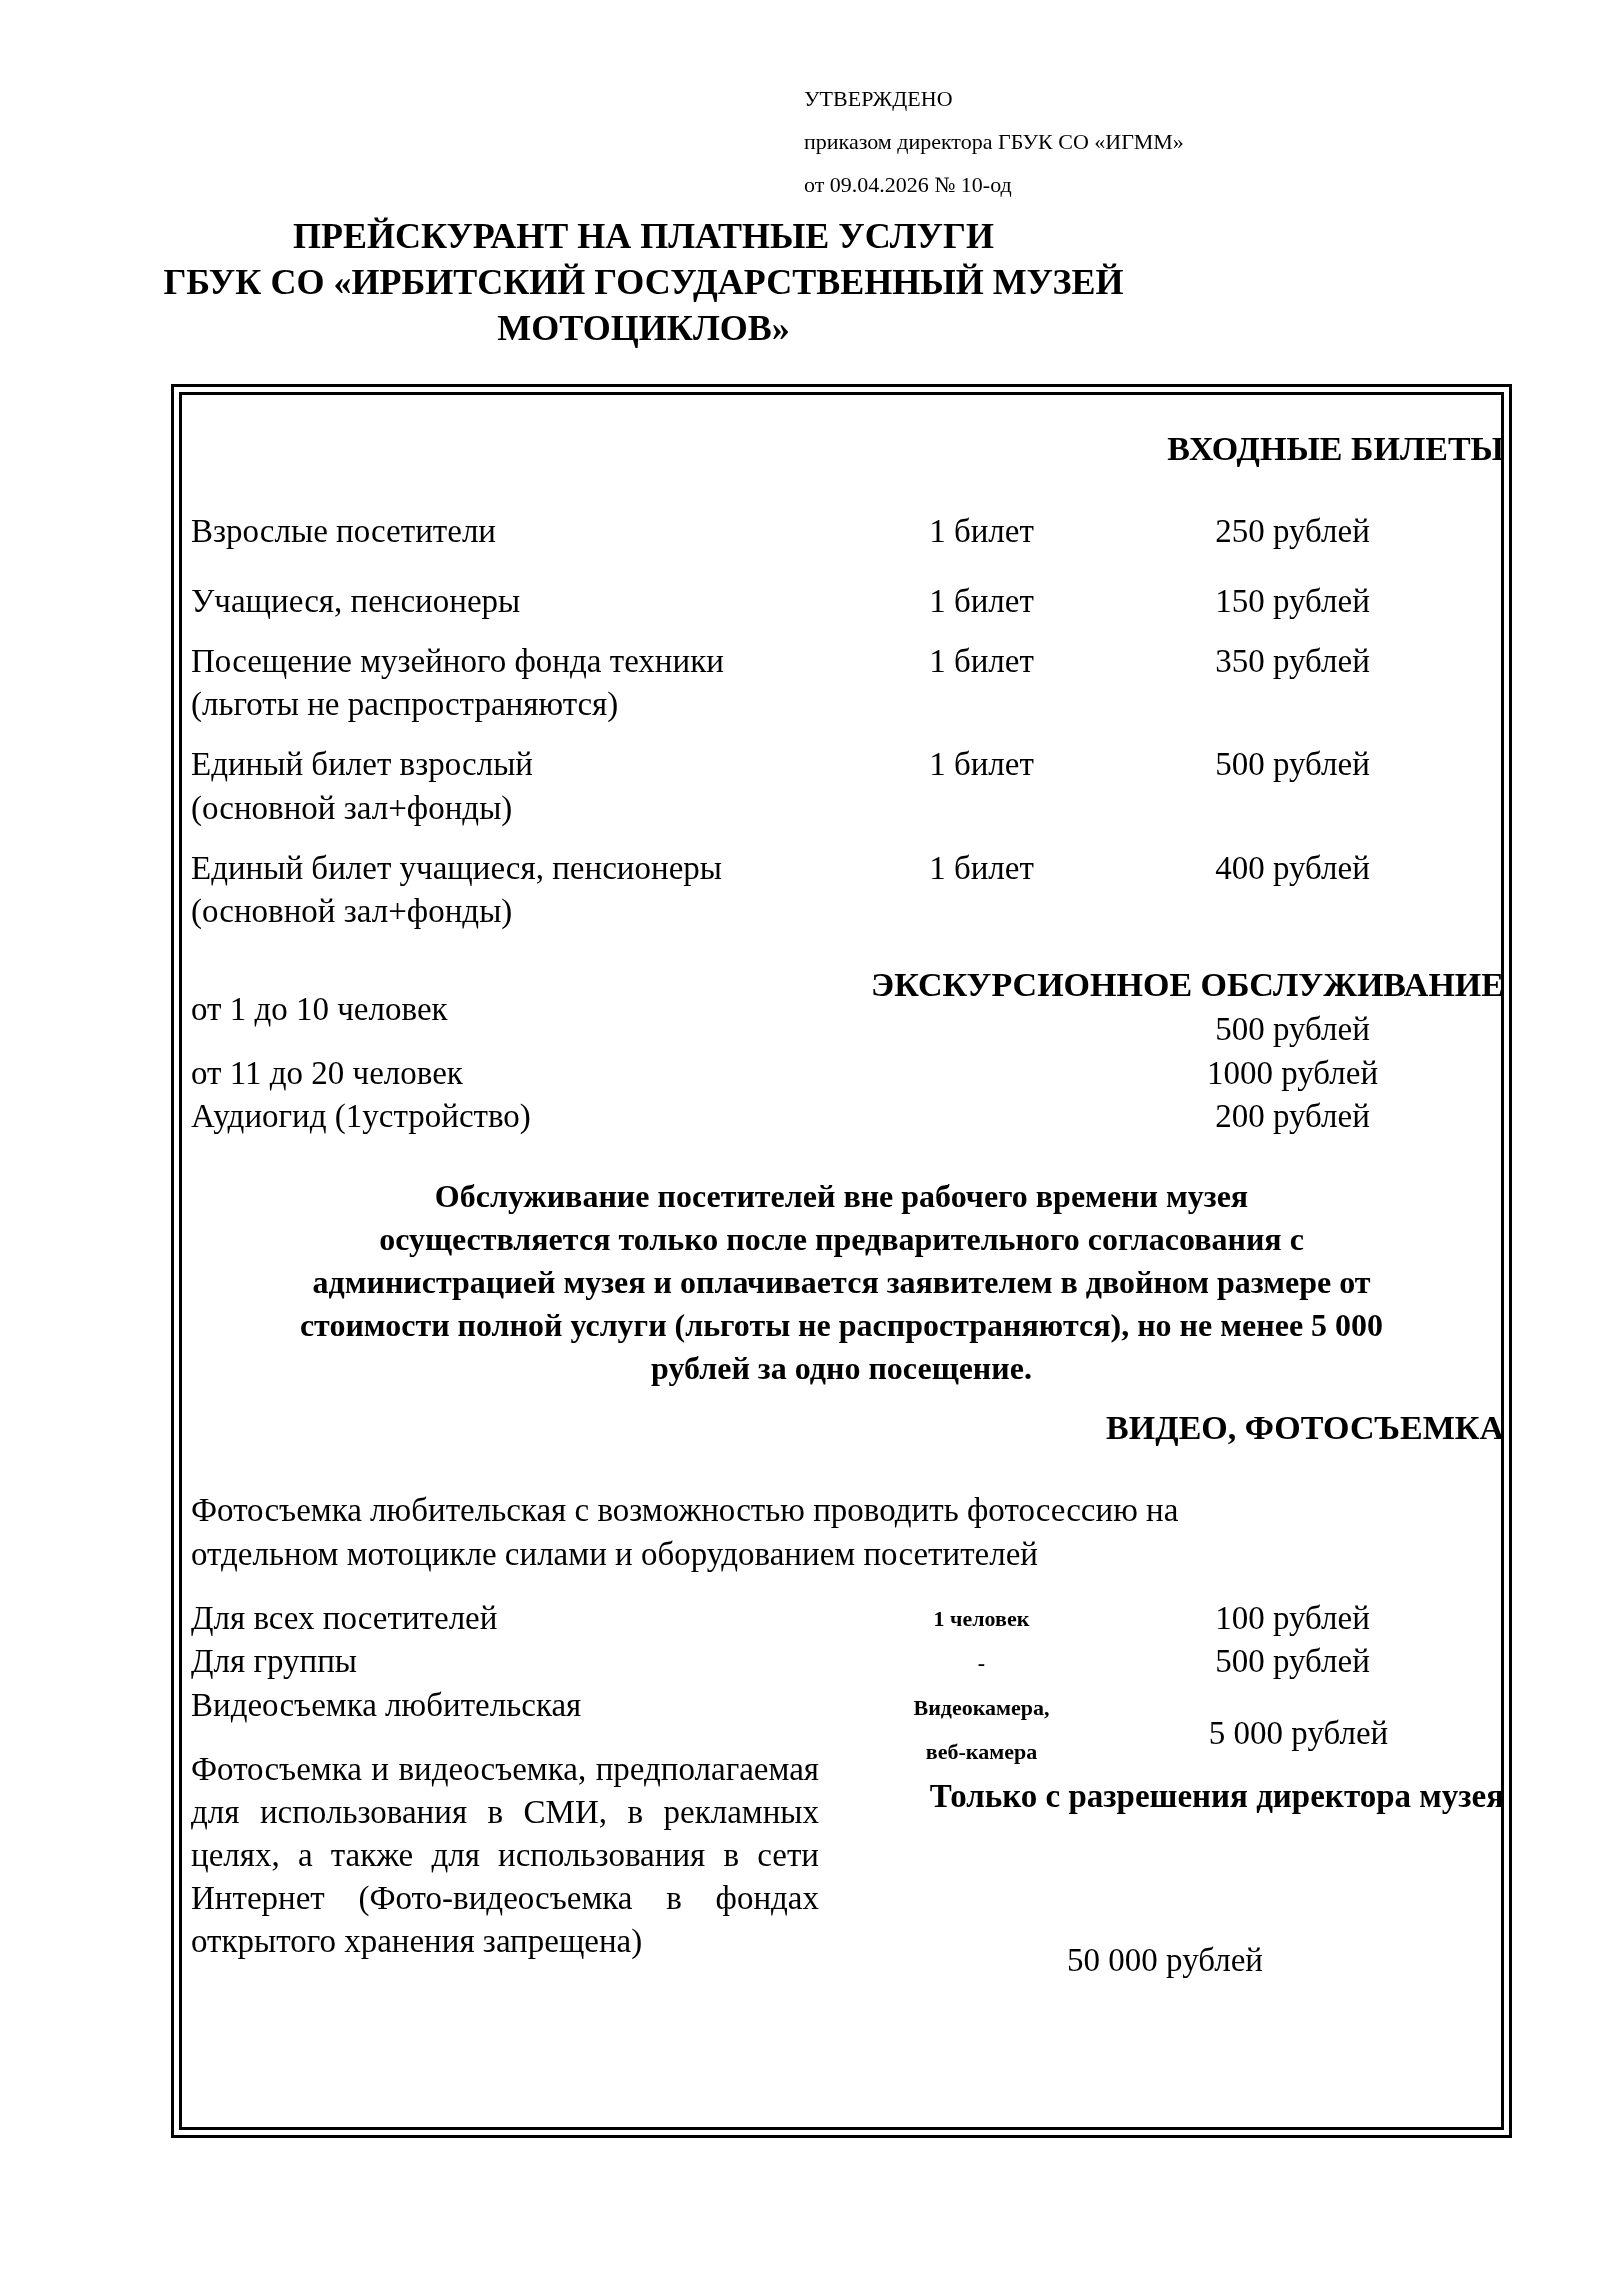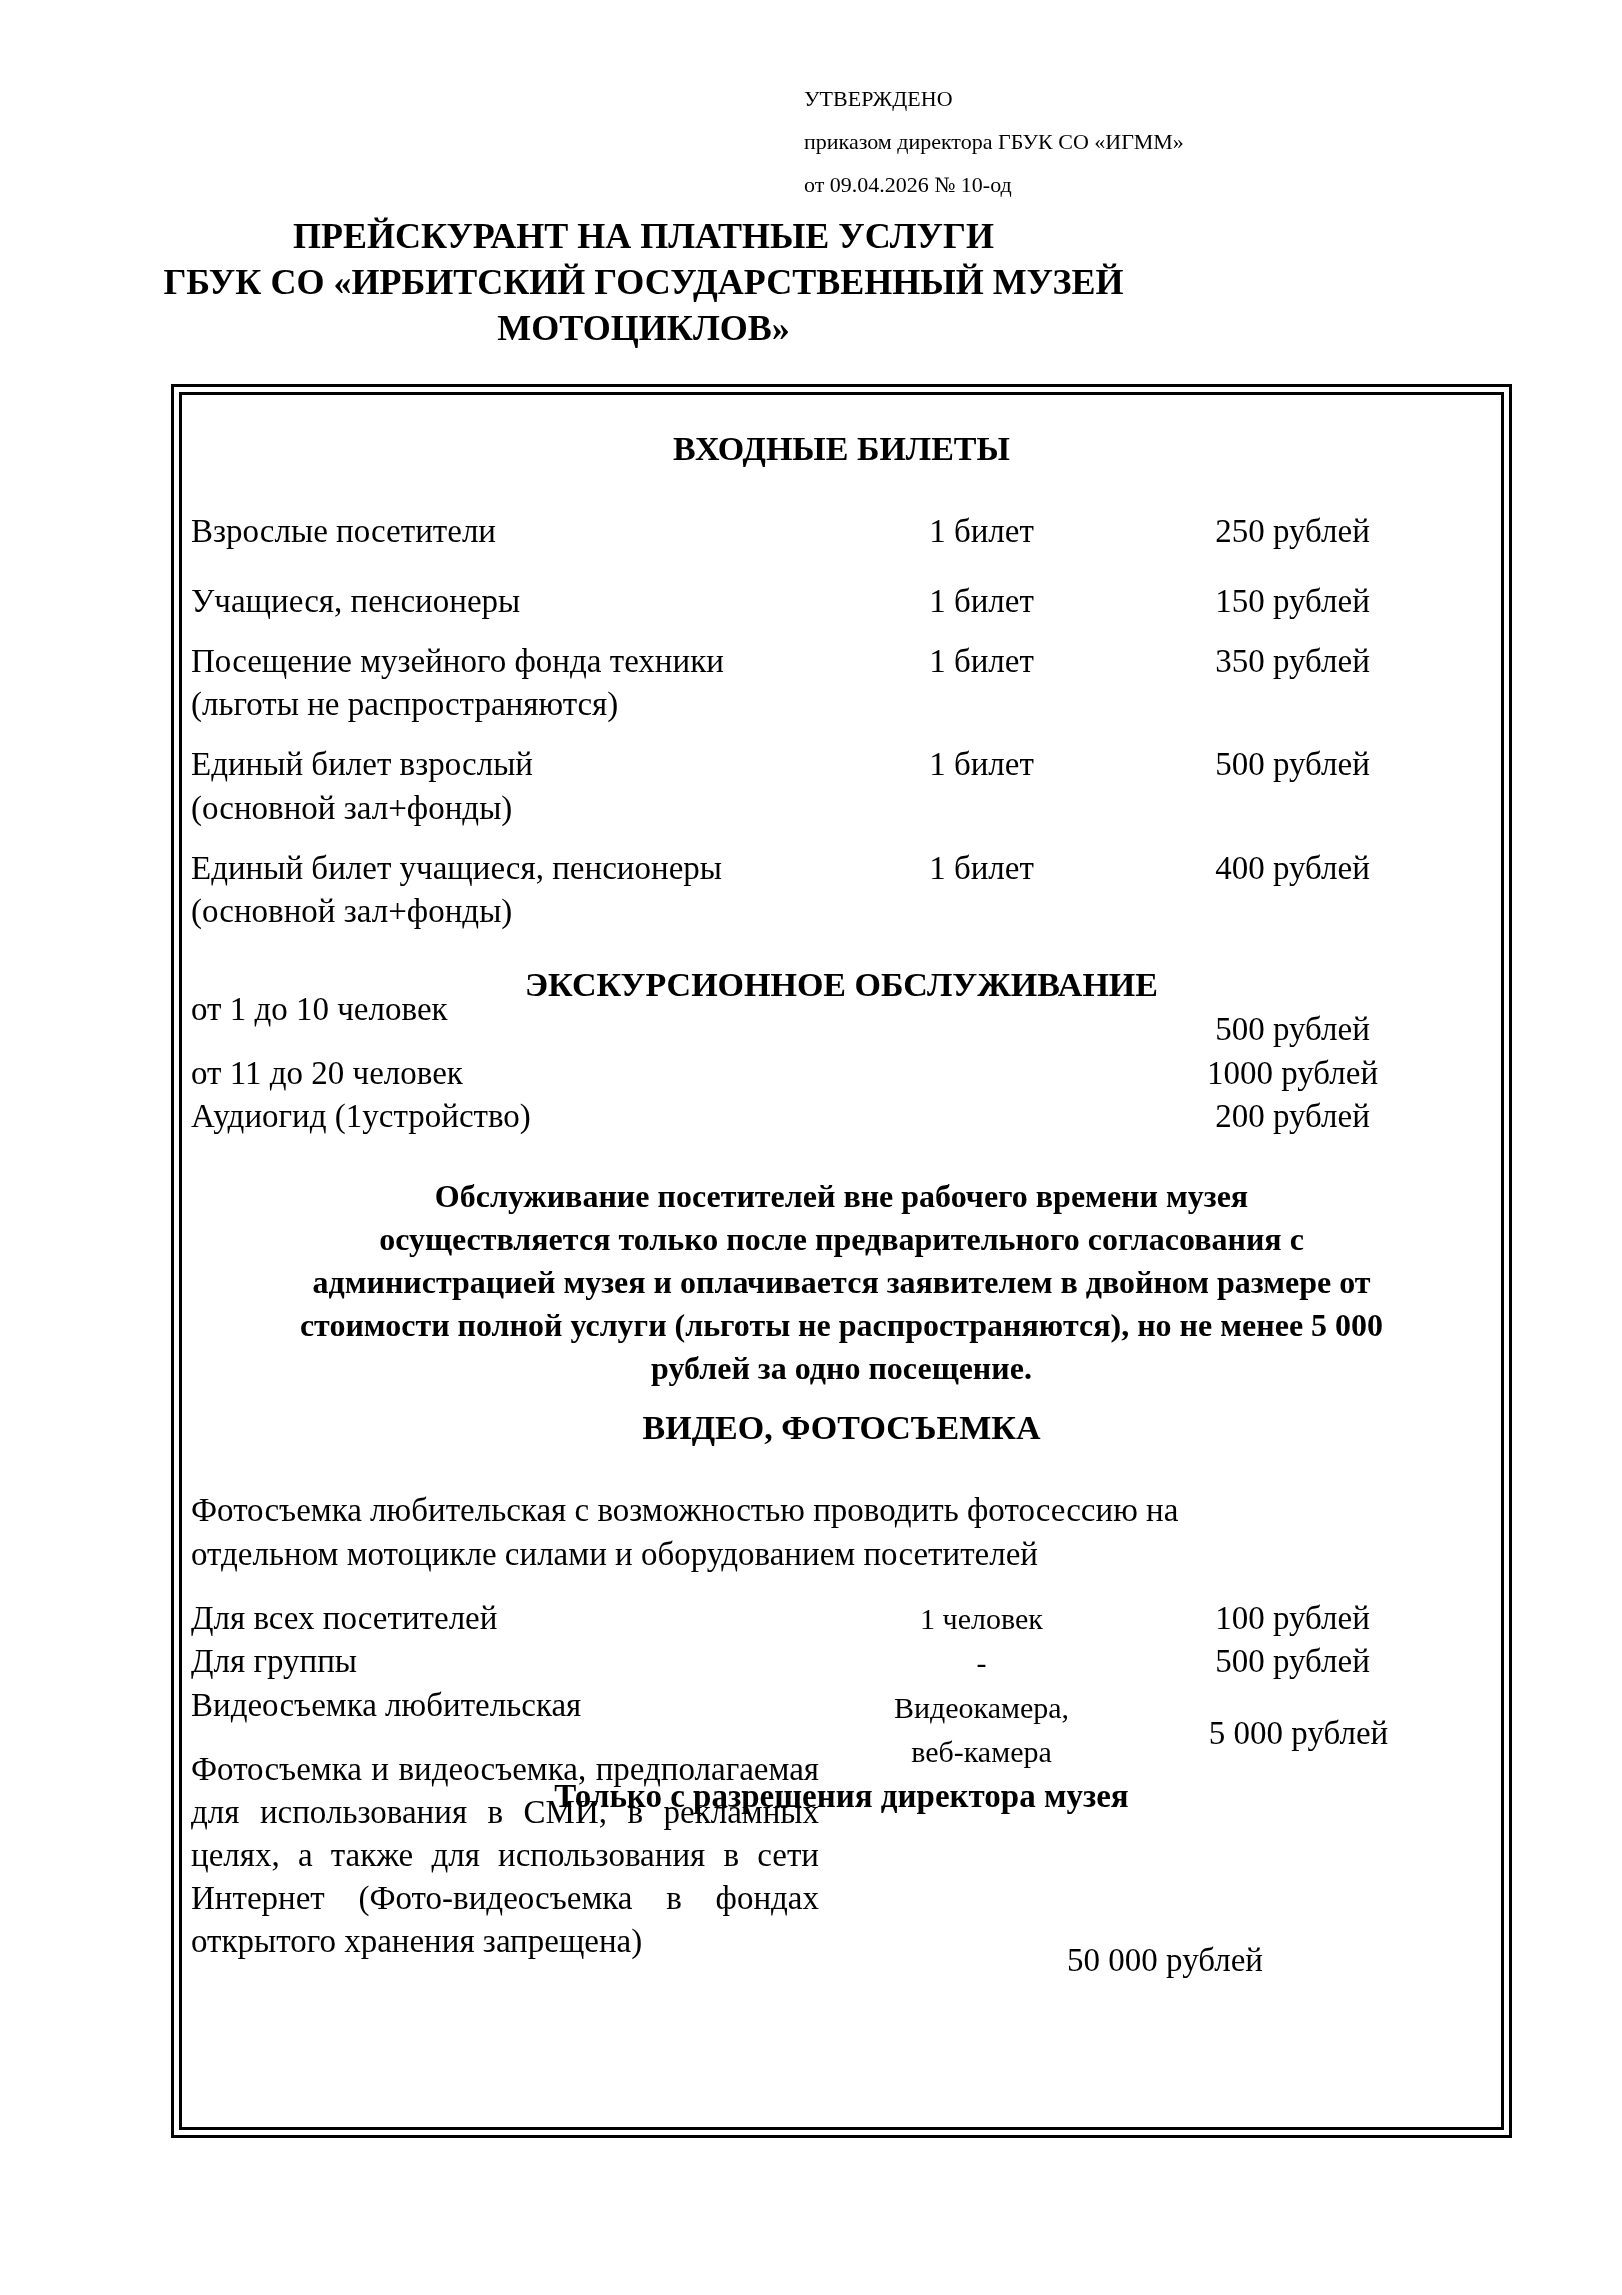--- a/index.html
+++ b/index.html
@@ -18,29 +18,29 @@
   }
   .frame-outer {
     position: absolute; left: 171px; top: 384px; width: 1341px; height: 1754px;
     border: 3.9px solid #000; box-sizing: border-box;
   }
   .frame-inner {
     position: absolute; left: 179px; top: 392px; width: 1325px; height: 1738px;
     border: 3.9px solid #000; box-sizing: border-box;
   }
   .abs { position: absolute; font-size: 33px; line-height: 43px; white-space: nowrap; }
-  .h2 { position: absolute; left: 179px; width: 1325px; text-align: center; font-weight: bold; font-size: 34px; line-height: 43px; }
+  .h2 { position: absolute; left: 179px; width: 1325px; text-align: right; font-weight: bold; font-size: 34px; line-height: 43px; }
   .col1 { left: 191px; }
   .col2 { left: 877px; width: 209px; text-align: center; }
   .col3 { left: 1191px; width: 203px; text-align: center; }
   .note {
     position: absolute; left: 179px; width: 1325px; top: 1175px;
     text-align: center; font-weight: bold; font-size: 32px; line-height: 43px;
   }
-  .narrow { font-size: 30px; line-height: 34px; }
+  .narrow { font-size: 22px; line-height: 34px; font-weight: bold; }
   .justify-block {
     position: absolute; left: 191px; top: 1748px; width: 628px;
     font-size: 33px; line-height: 43px; text-align: justify; text-align-last: left;
   }
   .bigprice { position: absolute; left: 1021px; width: 288px; text-align: center; top: 1939px; font-size: 33px; line-height: 43px; }
 </style>
 </head>
 <body>
 
 <div class="approval">

